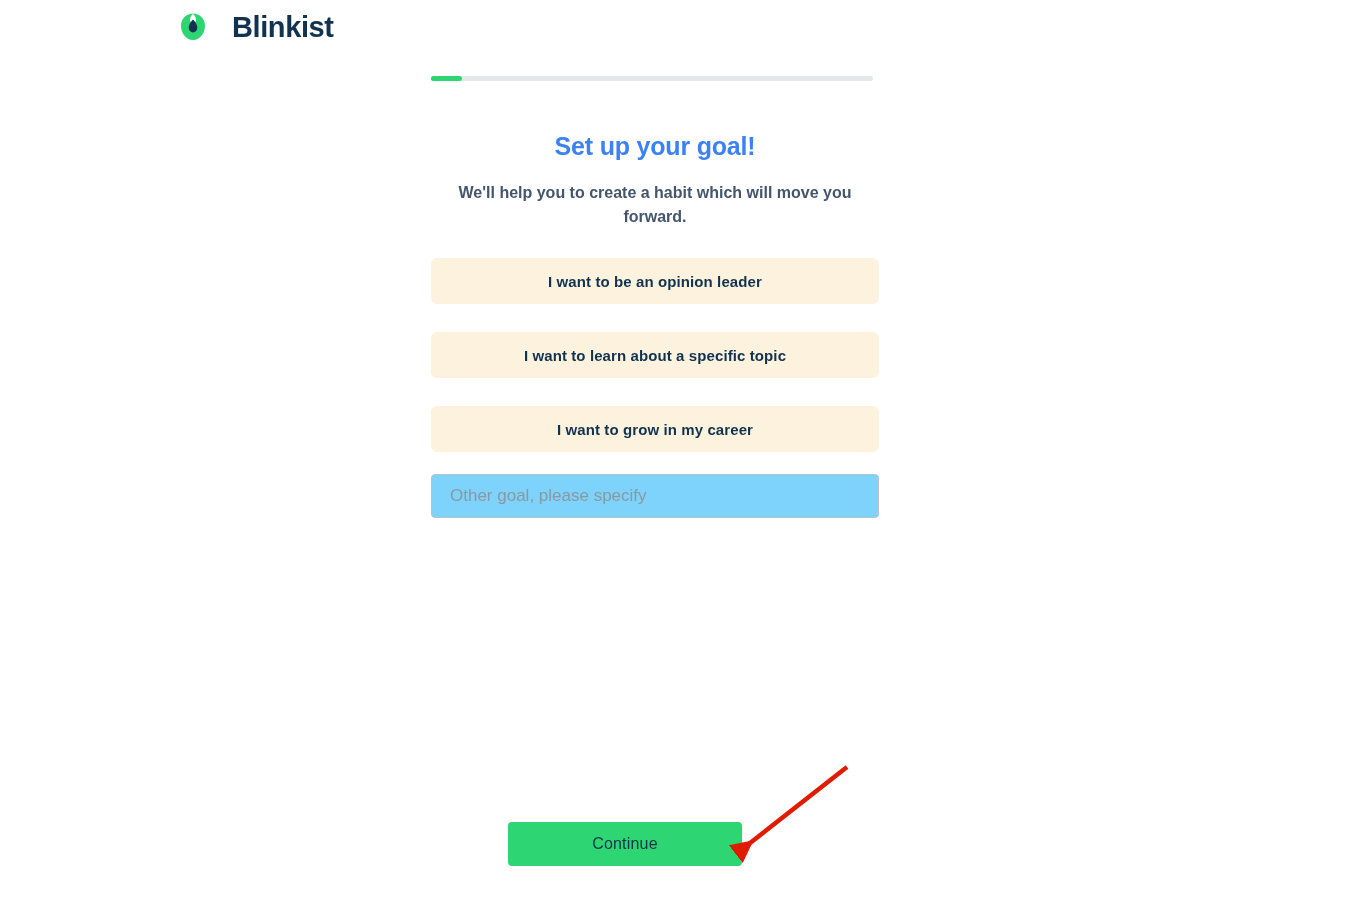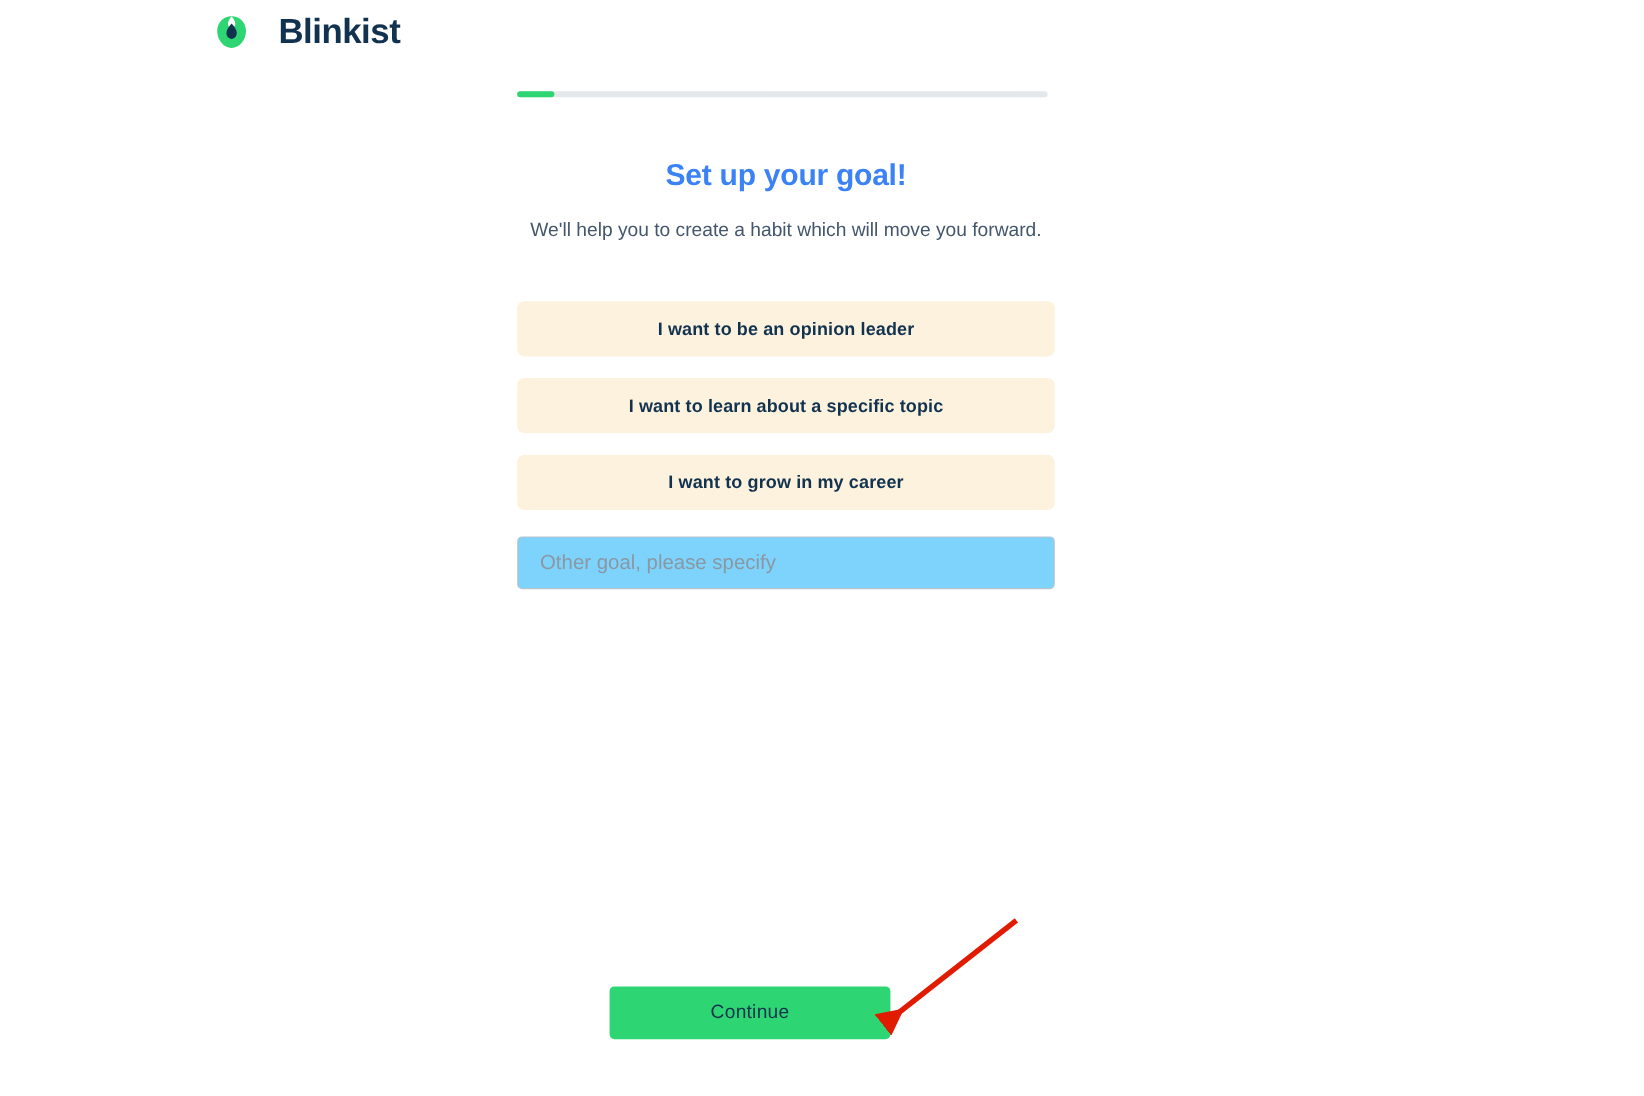--- a/index.html
+++ b/index.html
@@ -69,28 +69,28 @@
     color: #3b82f6;
     letter-spacing: -0.2px;
   }
   .page-subtitle {
     margin: 0;
     padding-top: 20px;
     text-align: center;
     font-size: 16px;
     line-height: 24px;
     color: #44566c;
-    font-weight: normal;
+    font-weight: bold;
   }
 
   .options {
-    margin-top: 46px;
+    margin-top: 29px;
     display: flex;
     flex-direction: column;
-    gap: 18px;
+    gap: 28px;
   }
   .option {
     height: 46px;
     border-radius: 6px;
     background: #fdf2dd;
     display: flex;
     align-items: center;
     justify-content: center;
     font-size: 15px;
     font-weight: bold;

